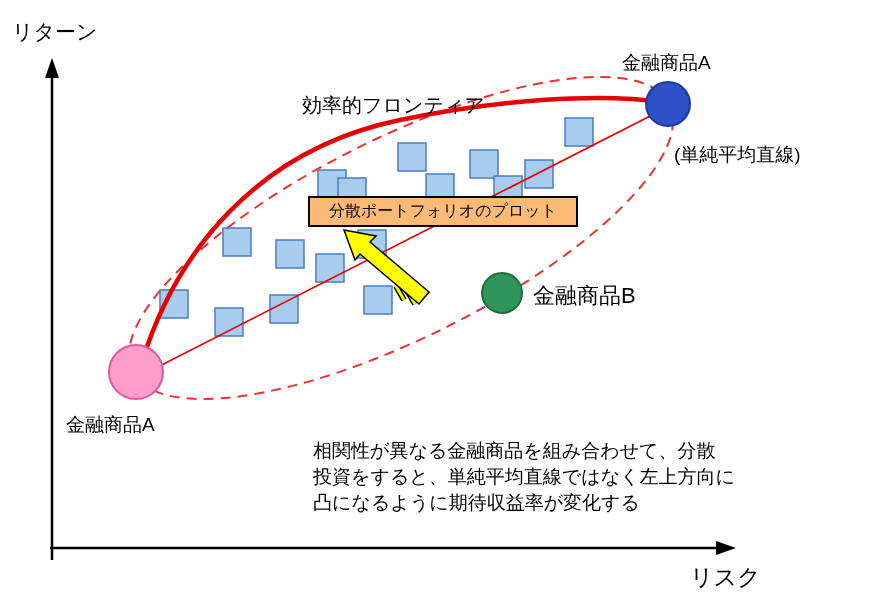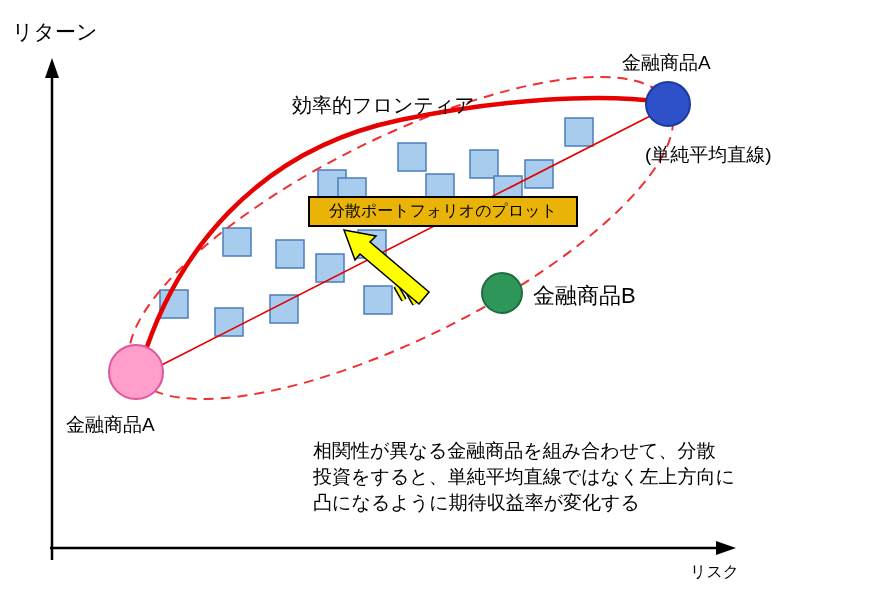--- a/index.html
+++ b/index.html
@@ -7,30 +7,30 @@
     position:relative;
     width:870px;height:605px;
     background:#ffffff;
     font-family:"Liberation Sans","DejaVu Sans",sans-serif;
     color:#000;
     overflow:hidden;
   }
   #diagram-svg{position:absolute;left:0;top:0;z-index:1;}
   .lbl{position:absolute;z-index:3;white-space:nowrap;}
   .lbl-axis-y{left:12px;top:18px;font-size:21px;}
-  .lbl-axis-x{left:690px;top:562px;font-size:16px;}
-  .lbl-frontier{left:292px;top:92px;font-size:20px;}
+  .lbl-axis-x{left:690px;top:562px;font-size:23px;}
+  .lbl-frontier{left:302px;top:92px;font-size:20px;}
   .lbl-a{left:622px;top:50px;font-size:19px;text-align:right;}
-  .lbl-avg{left:645px;top:142px;font-size:19px;}
+  .lbl-avg{left:674px;top:142px;font-size:19px;}
   .lbl-b{left:533px;top:281px;font-size:22px;}
   .lbl-c{left:66px;top:412px;font-size:19px;}
   .plot-box{
     position:absolute;z-index:2;
     left:308px;top:196px;width:270px;height:31px;
-    background:#eab308;border:2px solid #000;
+    background:#fdba74;border:2px solid #000;
     box-sizing:border-box;
     display:flex;align-items:center;justify-content:center;
     font-size:16px;
   }
   .caption{
     position:absolute;z-index:3;
     left:313px;top:438px;width:540px;
     font-size:19px;line-height:1.38;
     white-space:pre-line;
   }

